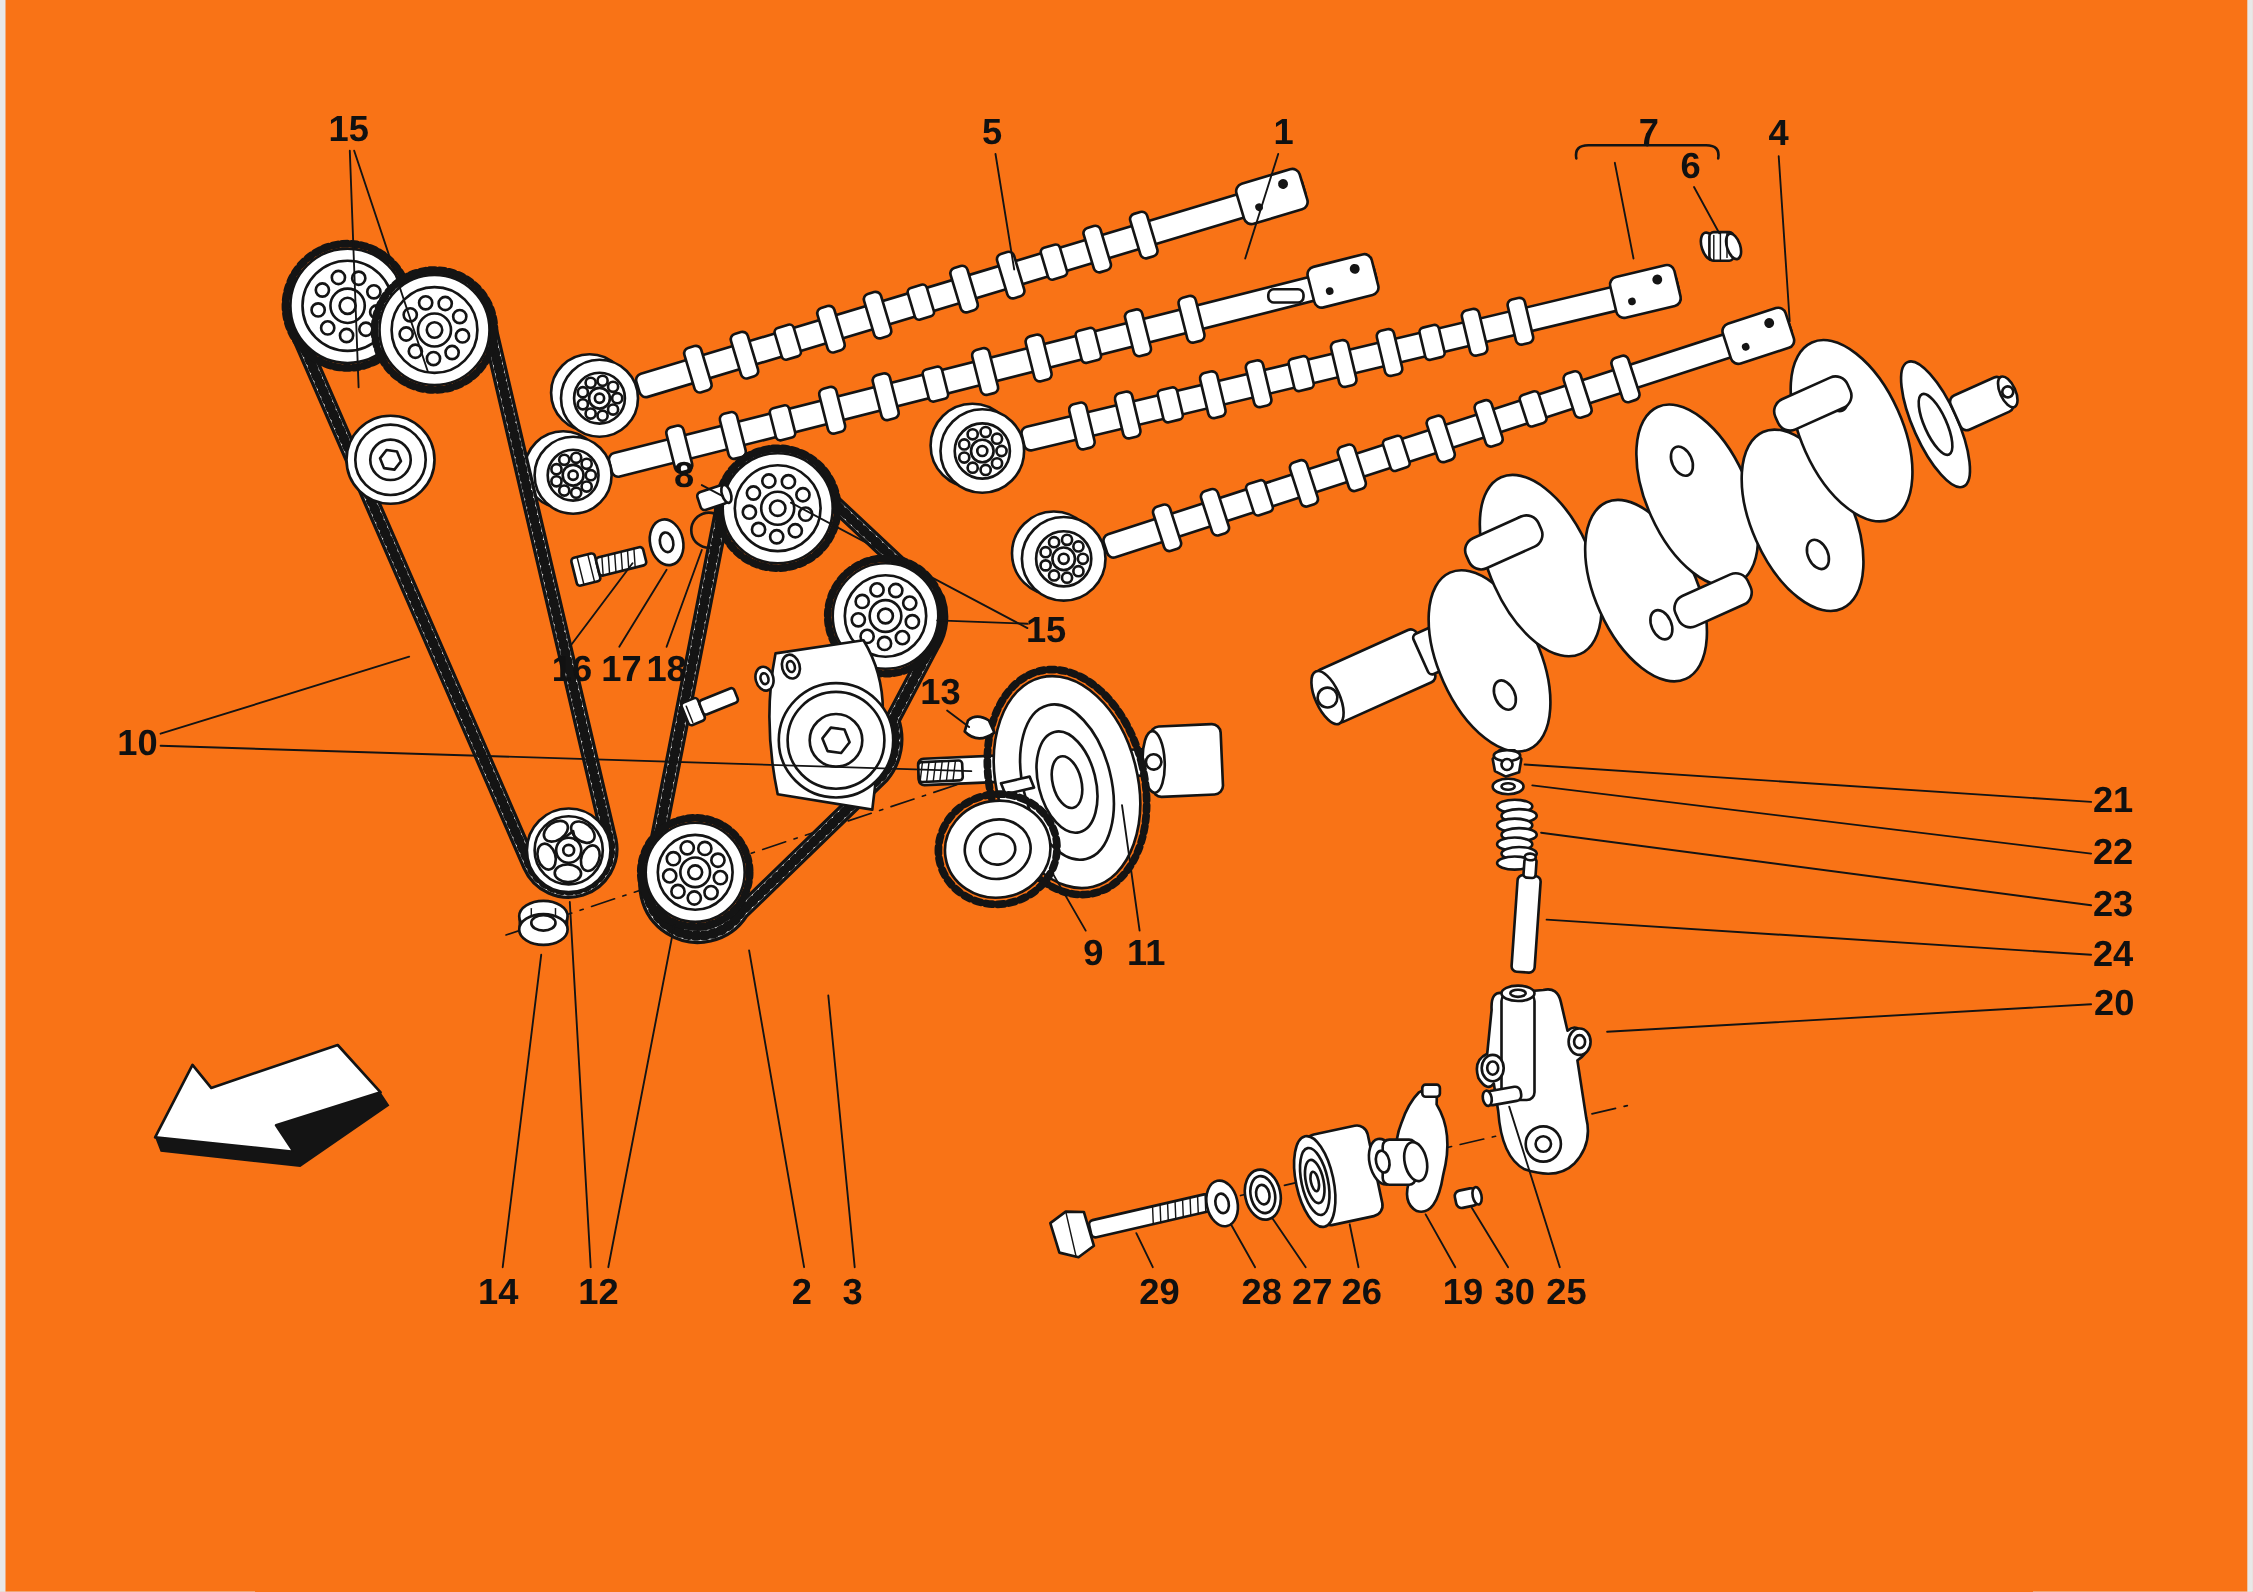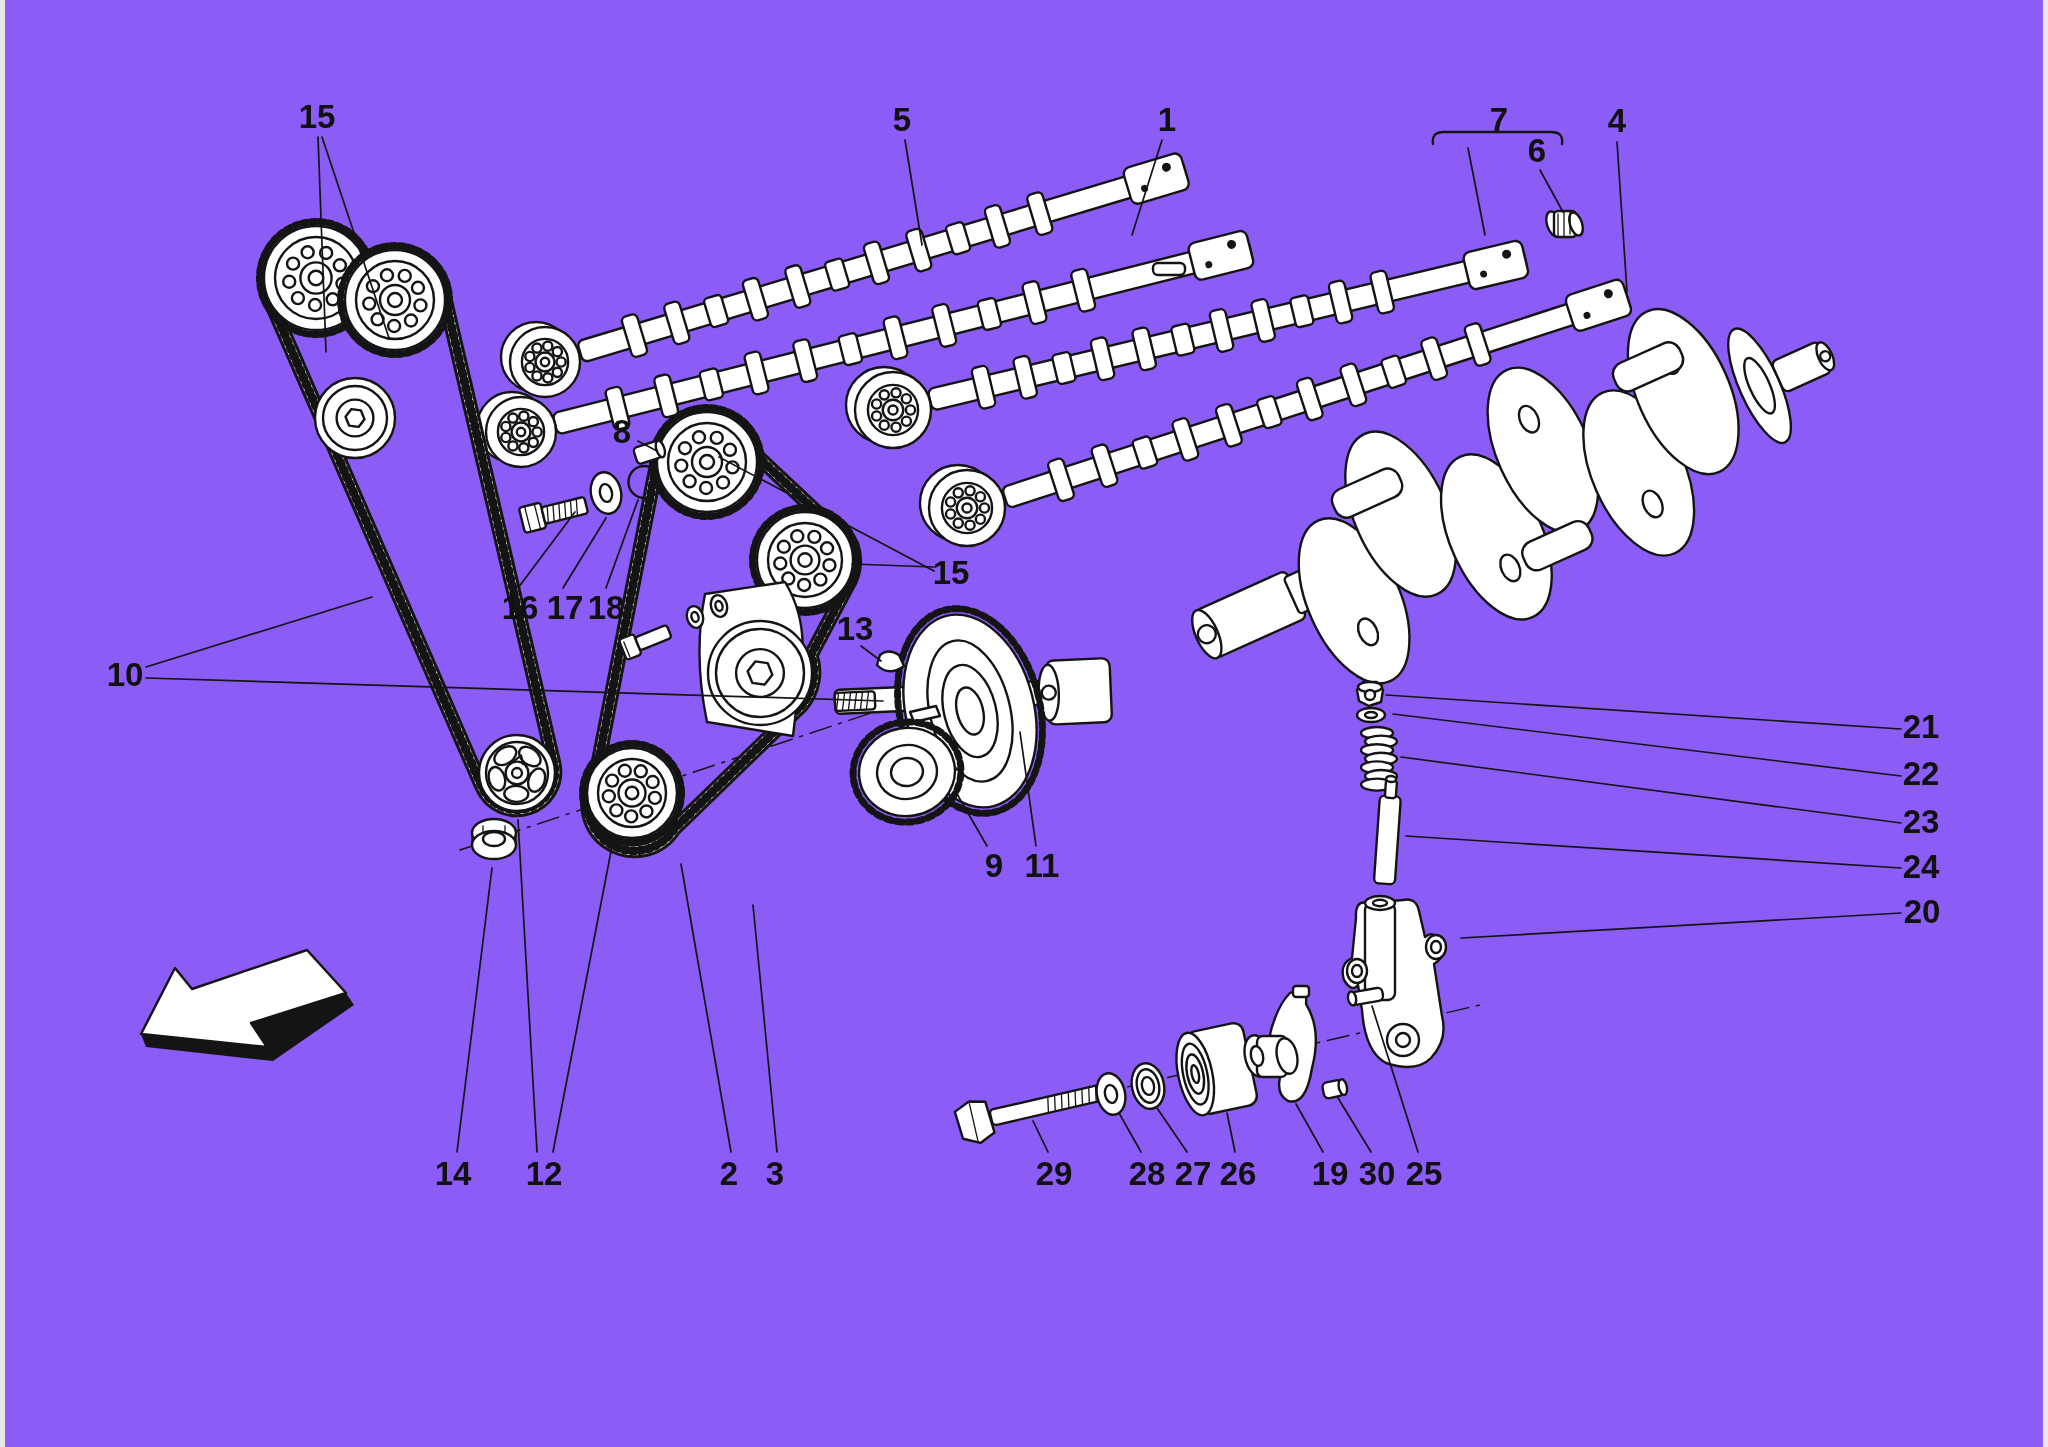--- a/index.html
+++ b/index.html
@@ -1,16 +1,16 @@
 <!DOCTYPE html>
 <html><head>
 <meta charset="utf-8">
 <style>
   html,body{margin:0;padding:0;background:#e8e8e8;}
-  .stage{position:relative;width:2038px;height:1447px;background:#8b5cf6;overflow:hidden;margin:0 auto;}
+  .stage{position:relative;width:2038px;height:1447px;background:#f97316;overflow:hidden;margin:0 auto;}
   svg{display:block}
   svg *{stroke:#141414;stroke-width:2.4;fill:#ffffff;stroke-linejoin:round;stroke-linecap:round}
   svg .nf{fill:none}
   svg .fk{fill:#141414;stroke:none}
   svg .tooth{fill:none;stroke-width:7;}
   svg .thin{fill:none;stroke-width:1.3}
   svg .leader{fill:none;stroke-width:1.7}
   svg .axis{fill:none;stroke-width:1.5;stroke-dasharray:22 8 3 8}
   svg .belt-out{fill:none;stroke-width:15}
   svg .belt-mid{fill:none;stroke:#ffffff;stroke-width:9}

